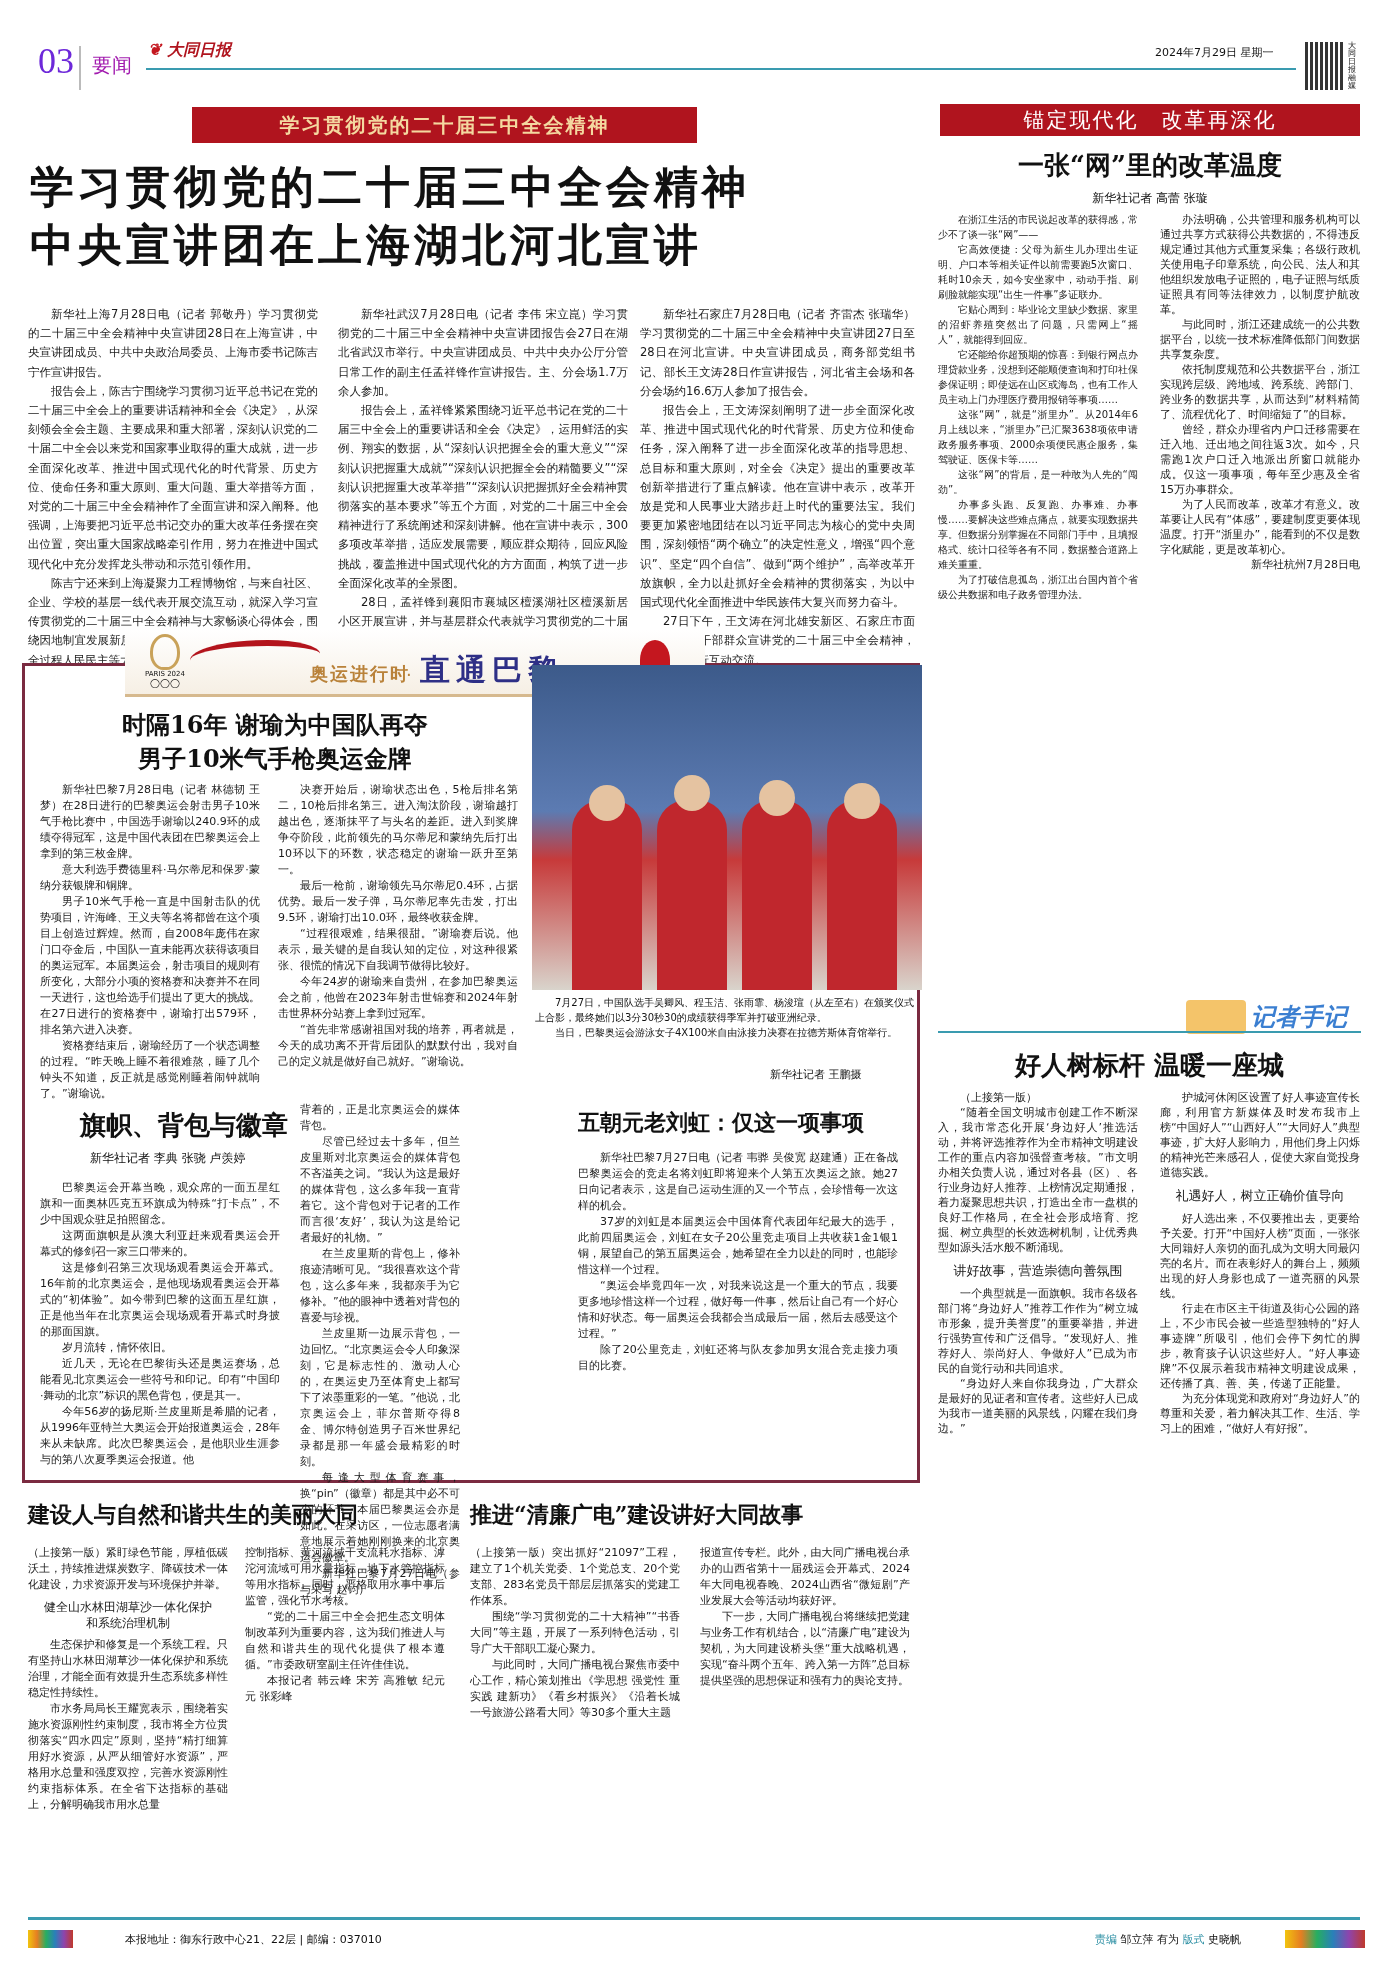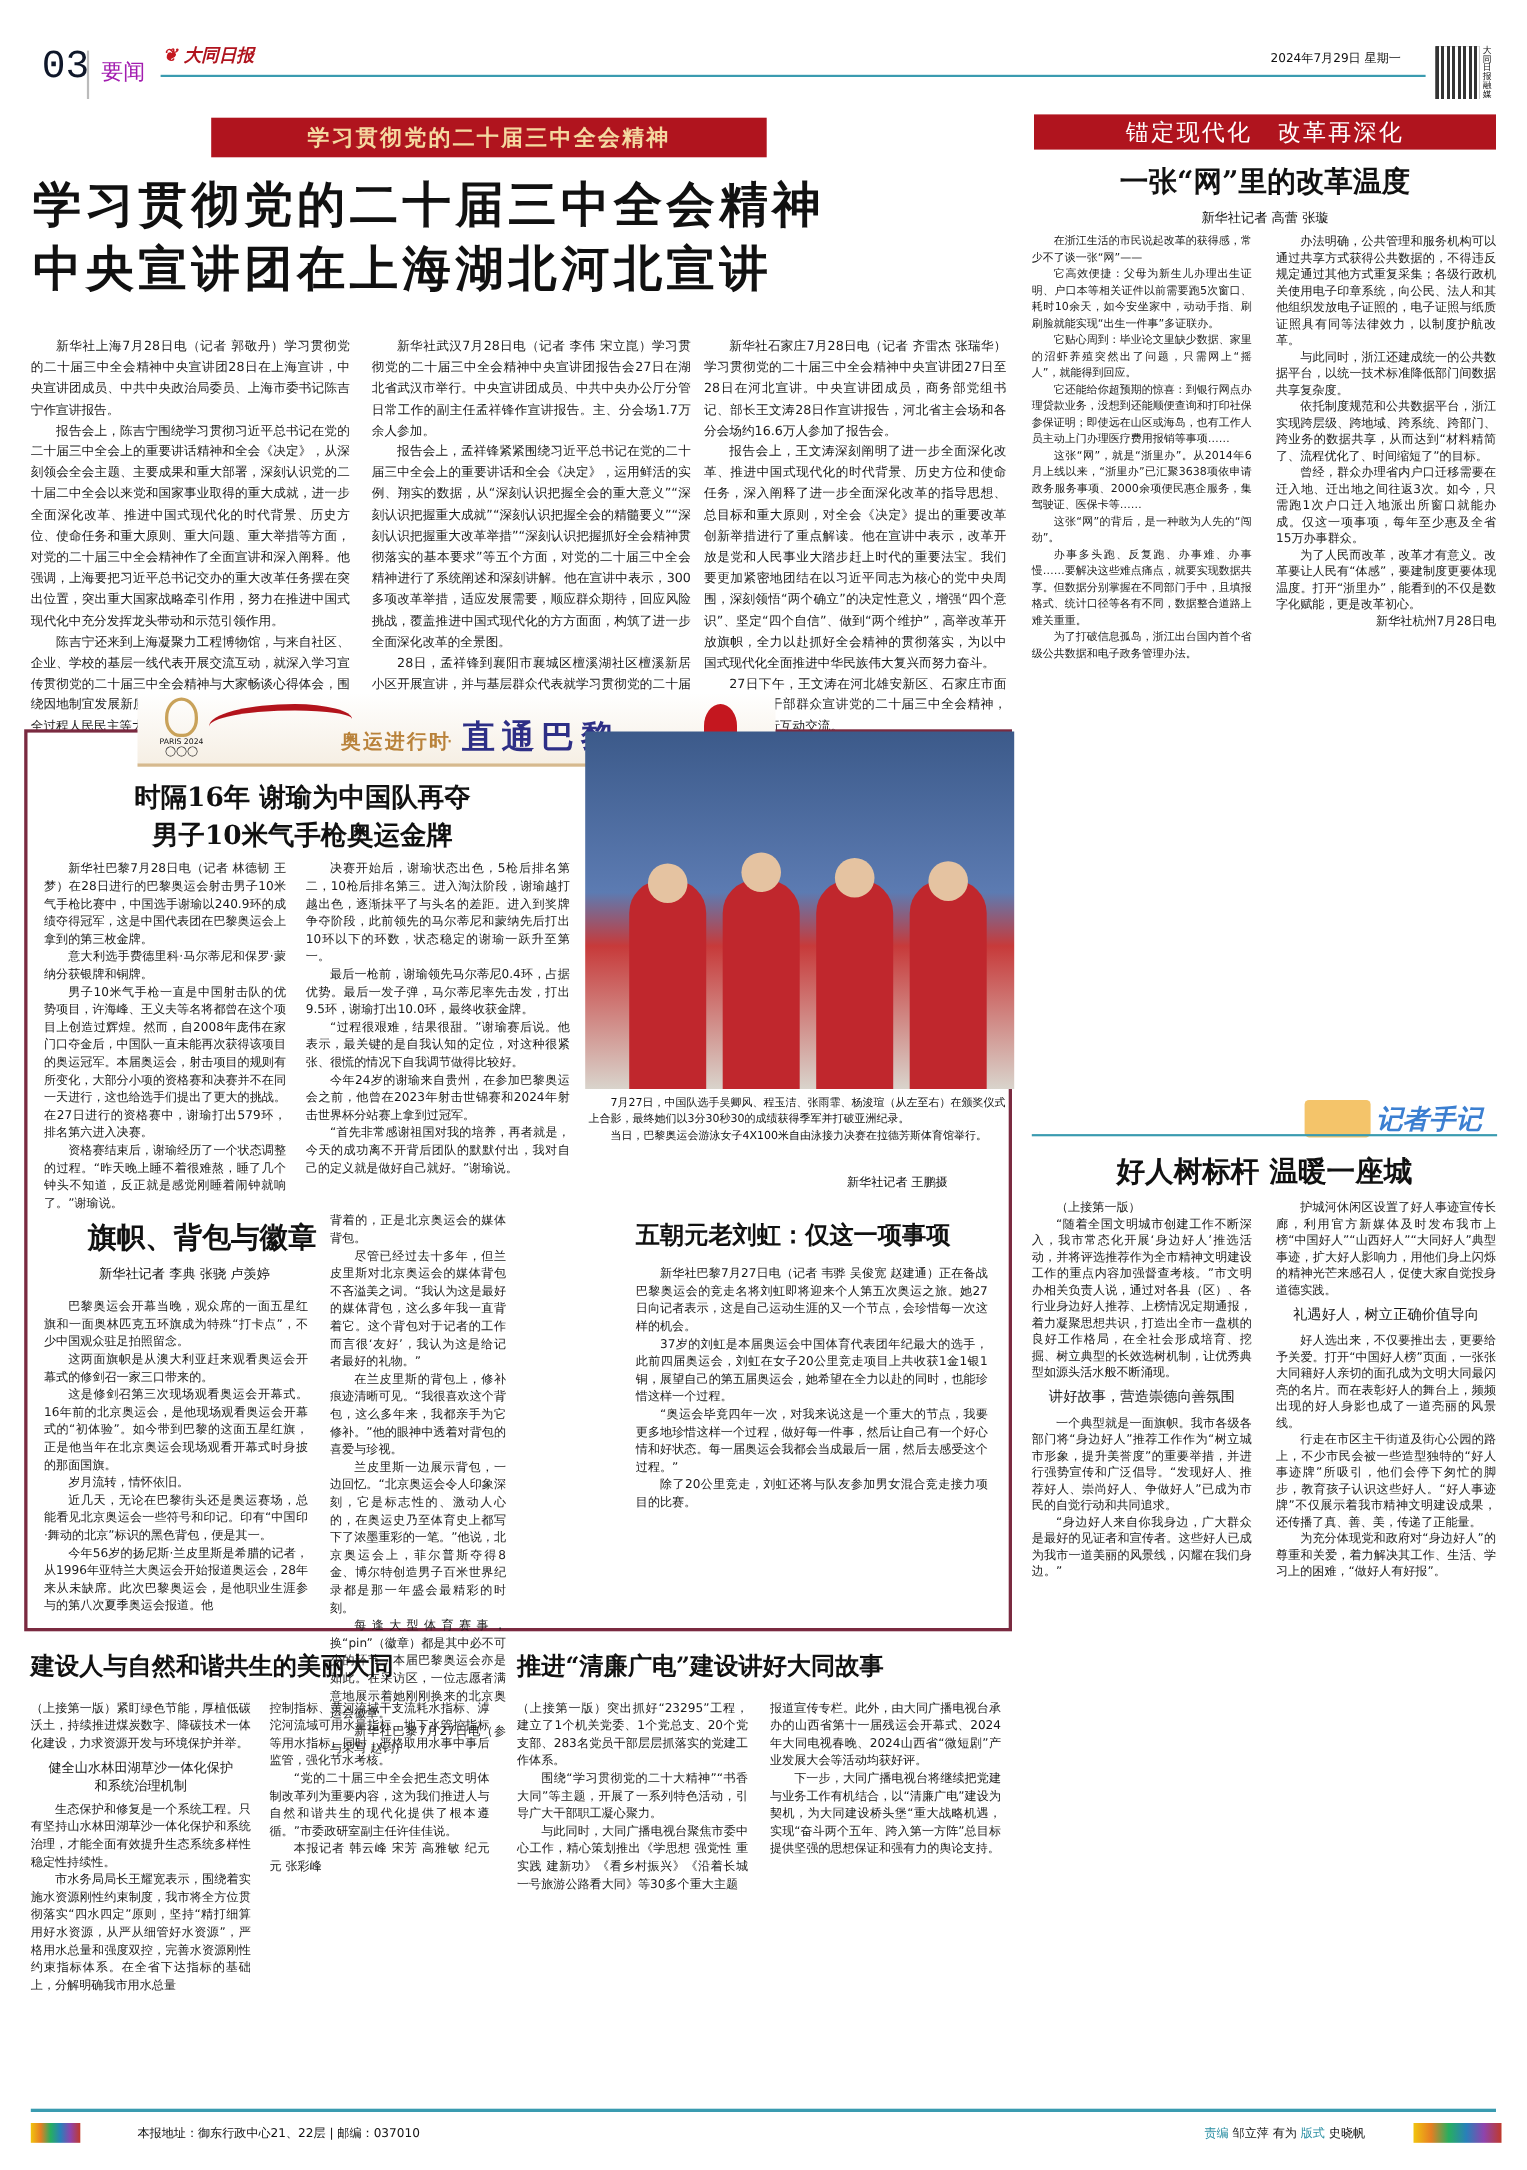--- a/index.html
+++ b/index.html
@@ -3,21 +3,21 @@
 <meta charset="utf-8">
 <style>
   html,body{margin:0;padding:0;background:#fff;}
   body{width:1388px;height:1973px;position:relative;overflow:hidden;font-family:"DejaVu Sans",sans-serif;color:#111;}
   .abs{position:absolute;}
   .body-text{font-size:11.5px;line-height:19.2px;text-align:justify;color:#1a1a1a;}
   .body-text p{margin:0;text-indent:2em;}
   .teal{color:#2a8ea3;}
   .rule-teal{background:#3a9bb0;height:3px;}
   
-  .page-num{left:38px;top:40px;font-size:36px;color:#0f172a;font-family:Liberation Mono, monospace;}
+  .page-num{left:38px;top:40px;font-size:36px;color:#6d28d9;font-family:Liberation Serif, serif;}
   .vbar{left:79px;top:46px;width:2px;height:44px;background:#bbb;}
   .section{left:92px;top:52px;font-size:20px;color:#a21caf;}
   .logo{left:148px;top:40px;font-size:16px;color:#b0141e;font-weight:bold;font-family:"DejaVu Serif",serif;font-style:italic;}
   .date{left:1155px;top:45px;font-size:11px;}
   .qr{left:1305px;top:42px;width:40px;height:48px;background:
       repeating-linear-gradient(90deg,#111 0 3px,#fff 3px 5px),#111;opacity:.85;}
   .qr-label{left:1348px;top:42px;width:12px;font-size:8px;line-height:8px;}
   
   .kicker{left:192px;top:107px;width:505px;height:36px;background:#b0141e;color:#f4d8a0;font-size:20px;font-weight:bold;text-align:center;line-height:36px;font-family:"DejaVu Serif",serif;letter-spacing:2px;}
   .lead-title{left:30px;top:158px;width:880px;font-size:44px;font-weight:bold;line-height:58px;letter-spacing:4px;font-family:"DejaVu Sans",sans-serif;}
@@ -208,21 +208,21 @@
   <p>市水务局局长王耀宽表示，围绕着实施水资源刚性约束制度，我市将全方位贯彻落实“四水四定”原则，坚持“精打细算用好水资源，从严从细管好水资源”，严格用水总量和强度双控，完善水资源刚性约束指标体系。在全省下达指标的基础上，分解明确我市用水总量</p>
 </div>
 <div class="col body-text" style="left:245px;top:1545px;width:200px;font-size:11px;line-height:16px;">
   <p style="text-indent:0;">控制指标、黄河流域干支流耗水指标、滹沱河流域可用水量指标、地下水管控指标等用水指标。同时，严格取用水事中事后监管，强化节水考核。</p>
   <p>“党的二十届三中全会把生态文明体制改革列为重要内容，这为我们推进人与自然和谐共生的现代化提供了根本遵循。”市委政研室副主任许佳佳说。</p>
   <p>本报记者 韩云峰 宋芳 高雅敏 纪元元 张彩峰</p>
 </div>
 
 <div class="abs bottom-title" style="left:470px;top:1500px;width:440px;">推进“清廉广电”建设讲好大同故事</div>
 <div class="col body-text" style="left:470px;top:1545px;width:210px;font-size:11px;line-height:16px;">
-  <p style="text-indent:0;">（上接第一版）突出抓好“23295”工程，建立了1个机关党委、1个党总支、20个党支部、283名党员干部层层抓落实的党建工作体系。</p>
+  <p style="text-indent:0;">（上接第一版）突出抓好“21097”工程，建立了1个机关党委、1个党总支、20个党支部、283名党员干部层层抓落实的党建工作体系。</p>
   <p>围绕“学习贯彻党的二十大精神”“书香大同”等主题，开展了一系列特色活动，引导广大干部职工凝心聚力。</p>
   <p>与此同时，大同广播电视台聚焦市委中心工作，精心策划推出《学思想 强党性 重实践 建新功》《看乡村振兴》《沿着长城一号旅游公路看大同》等30多个重大主题</p>
 </div>
 <div class="col body-text" style="left:700px;top:1545px;width:210px;font-size:11px;line-height:16px;">
   <p style="text-indent:0;">报道宣传专栏。此外，由大同广播电视台承办的山西省第十一届残运会开幕式、2024年大同电视春晚、2024山西省“微短剧”产业发展大会等活动均获好评。</p>
   <p>下一步，大同广播电视台将继续把党建与业务工作有机结合，以“清廉广电”建设为契机，为大同建设桥头堡“重大战略机遇，实现“奋斗两个五年、跨入第一方阵”总目标提供坚强的思想保证和强有力的舆论支持。</p>
 </div>
 
 <div class="abs rule-teal" style="left:28px;top:1917px;width:1332px;height:3px;"></div>
 <div class="abs footer-left-bar" style="left:28px;"></div>

